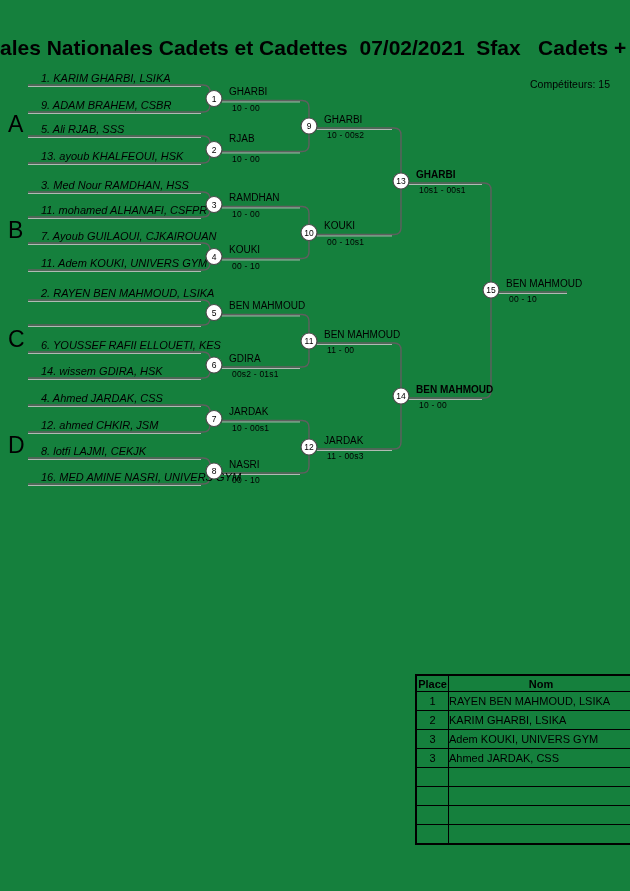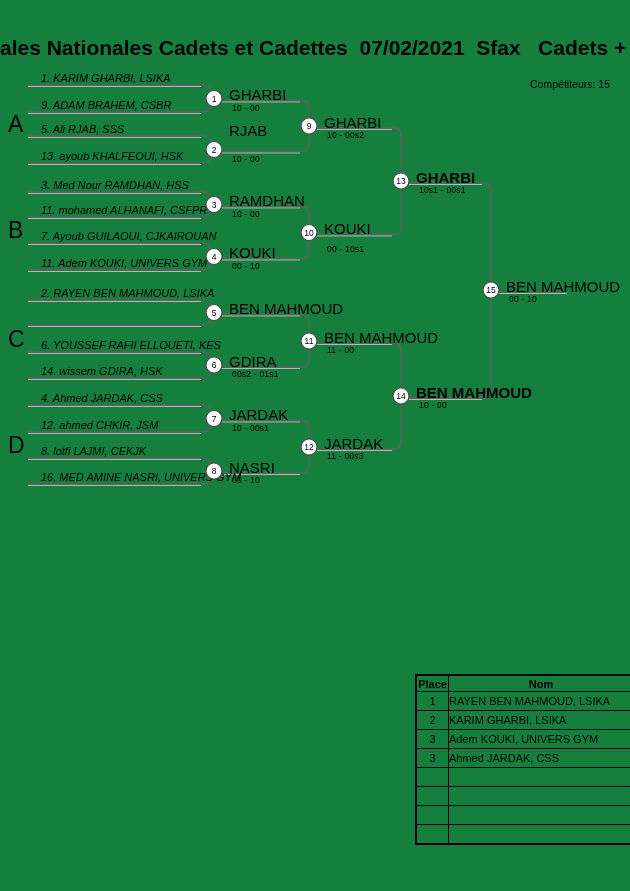--- a/index.html
+++ b/index.html
@@ -3,21 +3,21 @@
 <meta charset="utf-8">
 <style>
   html,body{margin:0;padding:0;background:#fff;}
   #stage{position:relative;width:630px;height:891px;background:#15803d;overflow:hidden;
          font-family:"Liberation Sans",sans-serif;color:#000;}
   .abs{position:absolute;white-space:nowrap;}
   #title{top:36px;left:0px;font-size:21px;font-weight:bold;white-space:pre;}
   #competitors{top:66px;right:20px;font-size:10.5px;margin-top:12px;}
   .glet{font-size:23px;left:8px;}
   .pname{font-size:11px;left:41px;font-style:italic;}
-  .wlabel{font-size:15px;text-align:right;}
+  .wlabel{font-size:10px;text-align:right;}
   .wlabel.b{font-weight:bold;}
   .wscore{font-size:8.5px;letter-spacing:.2px;}
   svg.layer{position:absolute;left:0;top:0;}
   #lines{z-index:0;}
   #circles{z-index:2;}
   .txt{z-index:1;}
   .mcirc circle{fill:#fff;stroke:#4a4a4a;stroke-width:1.2;}
   .mcirc text{font-family:"Liberation Sans",sans-serif;font-size:8.5px;fill:#000;text-anchor:middle;}
   #res-title{left:415px;width:192px;top:656px;font-size:12px;font-weight:bold;text-align:center;}
   #res-table{position:absolute;left:415px;top:674px;width:220px;border-collapse:collapse;
@@ -89,21 +89,21 @@
   <div class="abs txt pname" style="top:287px">2. RAYEN BEN MAHMOUD, LSIKA</div>
   <div class="abs txt pname" style="top:312px"></div>
   <div class="abs txt pname" style="top:339px">6. YOUSSEF RAFII ELLOUETI, KES</div>
   <div class="abs txt pname" style="top:365px">14. wissem GDIRA, HSK</div>
   <div class="abs txt pname" style="top:392px">4. Ahmed JARDAK, CSS</div>
   <div class="abs txt pname" style="top:419px">12. ahmed CHKIR, JSM</div>
   <div class="abs txt pname" style="top:445px">8. lotfi LAJMI, CEKJK</div>
   <div class="abs txt pname" style="top:471px">16. MED AMINE NASRI, UNIVERS GYM</div>
 
   <div class="abs txt wlabel" style="left:229px;top:86px">GHARBI</div>
-  <div class="abs txt wlabel" style="left:229px;top:122px">RJAB</div>
+  <div class="abs txt wlabel" style="left:229px;top:133px">RJAB</div>
   <div class="abs txt wlabel" style="left:229px;top:192px">RAMDHAN</div>
   <div class="abs txt wlabel" style="left:229px;top:244px">KOUKI</div>
   <div class="abs txt wlabel" style="left:229px;top:300px">BEN MAHMOUD</div>
   <div class="abs txt wlabel" style="left:229px;top:353px">GDIRA</div>
   <div class="abs txt wlabel" style="left:229px;top:406px">JARDAK</div>
   <div class="abs txt wlabel" style="left:229px;top:459px">NASRI</div>
   <div class="abs txt wlabel" style="left:324px;top:114px">GHARBI</div>
   <div class="abs txt wlabel" style="left:324px;top:220px">KOUKI</div>
   <div class="abs txt wlabel" style="left:324px;top:329px">BEN MAHMOUD</div>
   <div class="abs txt wlabel" style="left:324px;top:435px">JARDAK</div>
@@ -113,21 +113,21 @@
 
   <div class="abs txt wscore" style="left:232px;top:103px">10 - 00</div>
   <div class="abs txt wscore" style="left:232px;top:154px">10 - 00</div>
   <div class="abs txt wscore" style="left:232px;top:209px">10 - 00</div>
   <div class="abs txt wscore" style="left:232px;top:261px">00 - 10</div>
   <div class="abs txt wscore" style="left:232px;top:316px"></div>
   <div class="abs txt wscore" style="left:232px;top:369px">00s2 - 01s1</div>
   <div class="abs txt wscore" style="left:232px;top:423px">10 - 00s1</div>
   <div class="abs txt wscore" style="left:232px;top:475px">00 - 10</div>
   <div class="abs txt wscore" style="left:327px;top:130px">10 - 00s2</div>
-  <div class="abs txt wscore" style="left:327px;top:244px">00 - 10s1</div>
+  <div class="abs txt wscore" style="left:327px;top:237px">00 - 10s1</div>
   <div class="abs txt wscore" style="left:327px;top:345px">11 - 00</div>
   <div class="abs txt wscore" style="left:327px;top:451px">11 - 00s3</div>
   <div class="abs txt wscore" style="left:419px;top:185px">10s1 - 00s1</div>
   <div class="abs txt wscore" style="left:419px;top:400px">10 - 00</div>
   <div class="abs txt wscore" style="left:509px;top:294px">00 - 10</div>
 
   <svg id="circles" class="layer" width="630" height="891">
     <g class="mcirc">
         <circle cx="214" cy="98.5" r="8"></circle>
         <text x="214" y="101.7">1</text>

